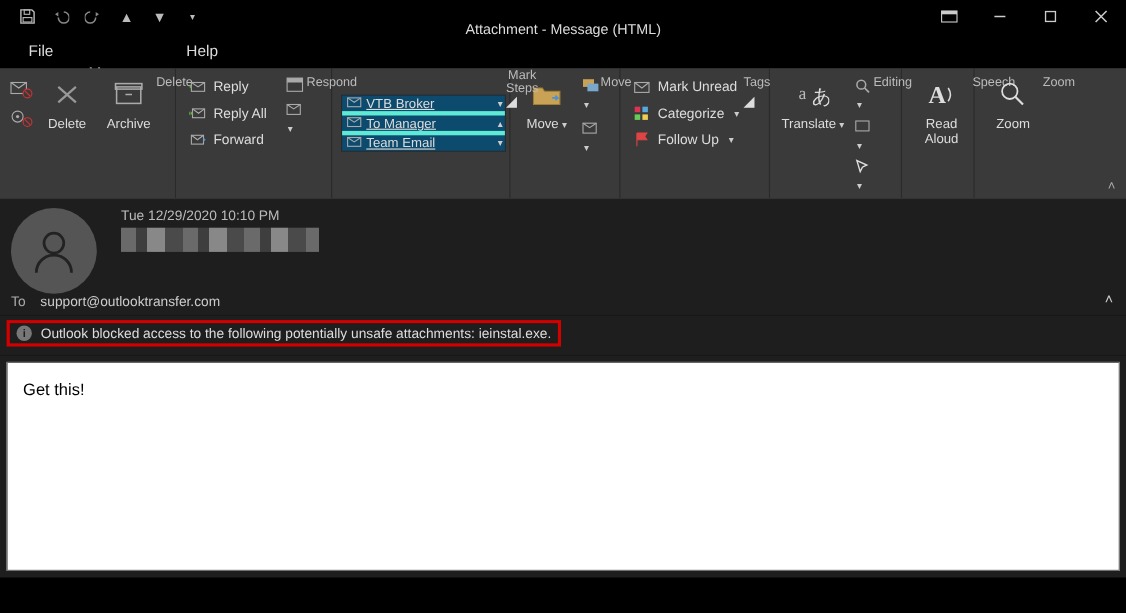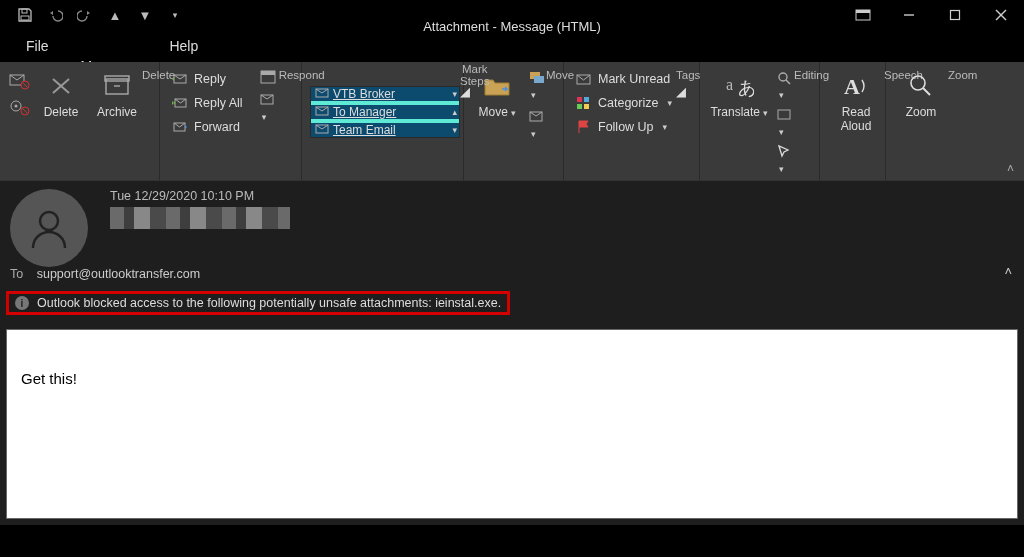--- a/index.html
+++ b/index.html
@@ -254,21 +254,21 @@
 
   
   .body-area {
     background: #1e1e1e;
     padding: 6px 6px;
   }
   .body-page {
     background: #fff;
     color: #000;
     min-height: 190px;
-    padding: 40px 14px;
+    padding: 16px 14px;
     font-size: 15px;
     border: 1px solid #666;
   }
 
   svg { display: block; }
   .tri-down::after { content: "▾"; font-size: 9px; margin-left: 3px; color: #ccc; }
 </style>
 </head>
 <body>
 

